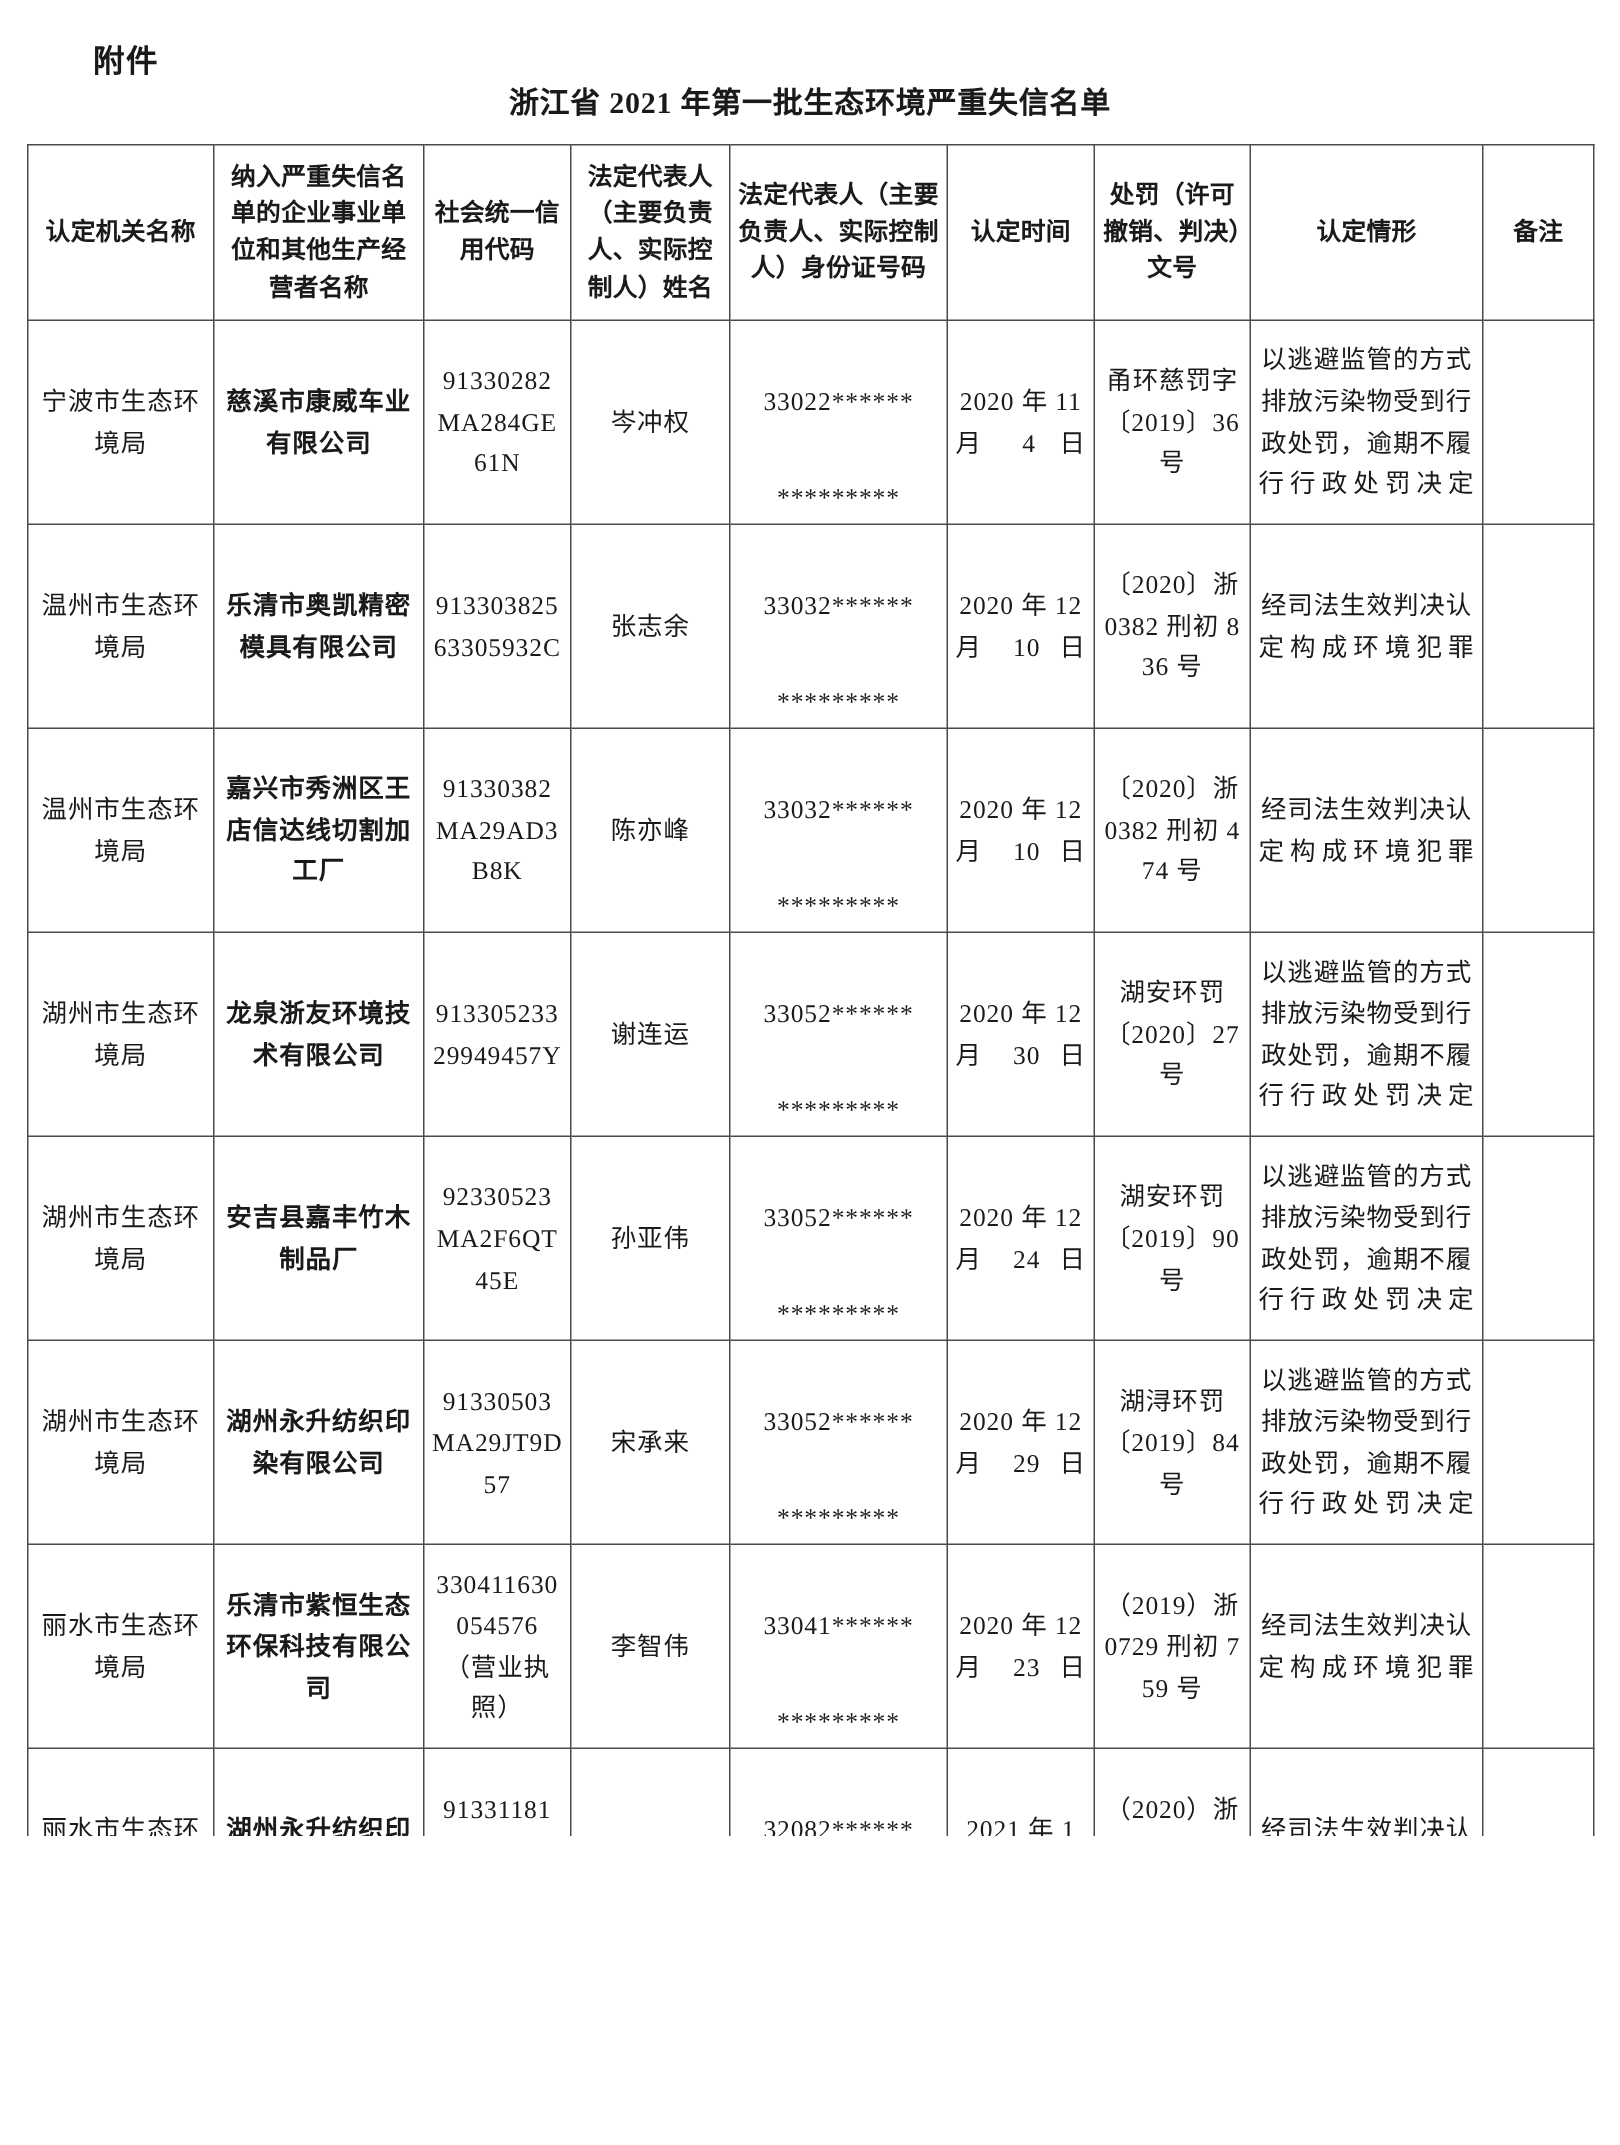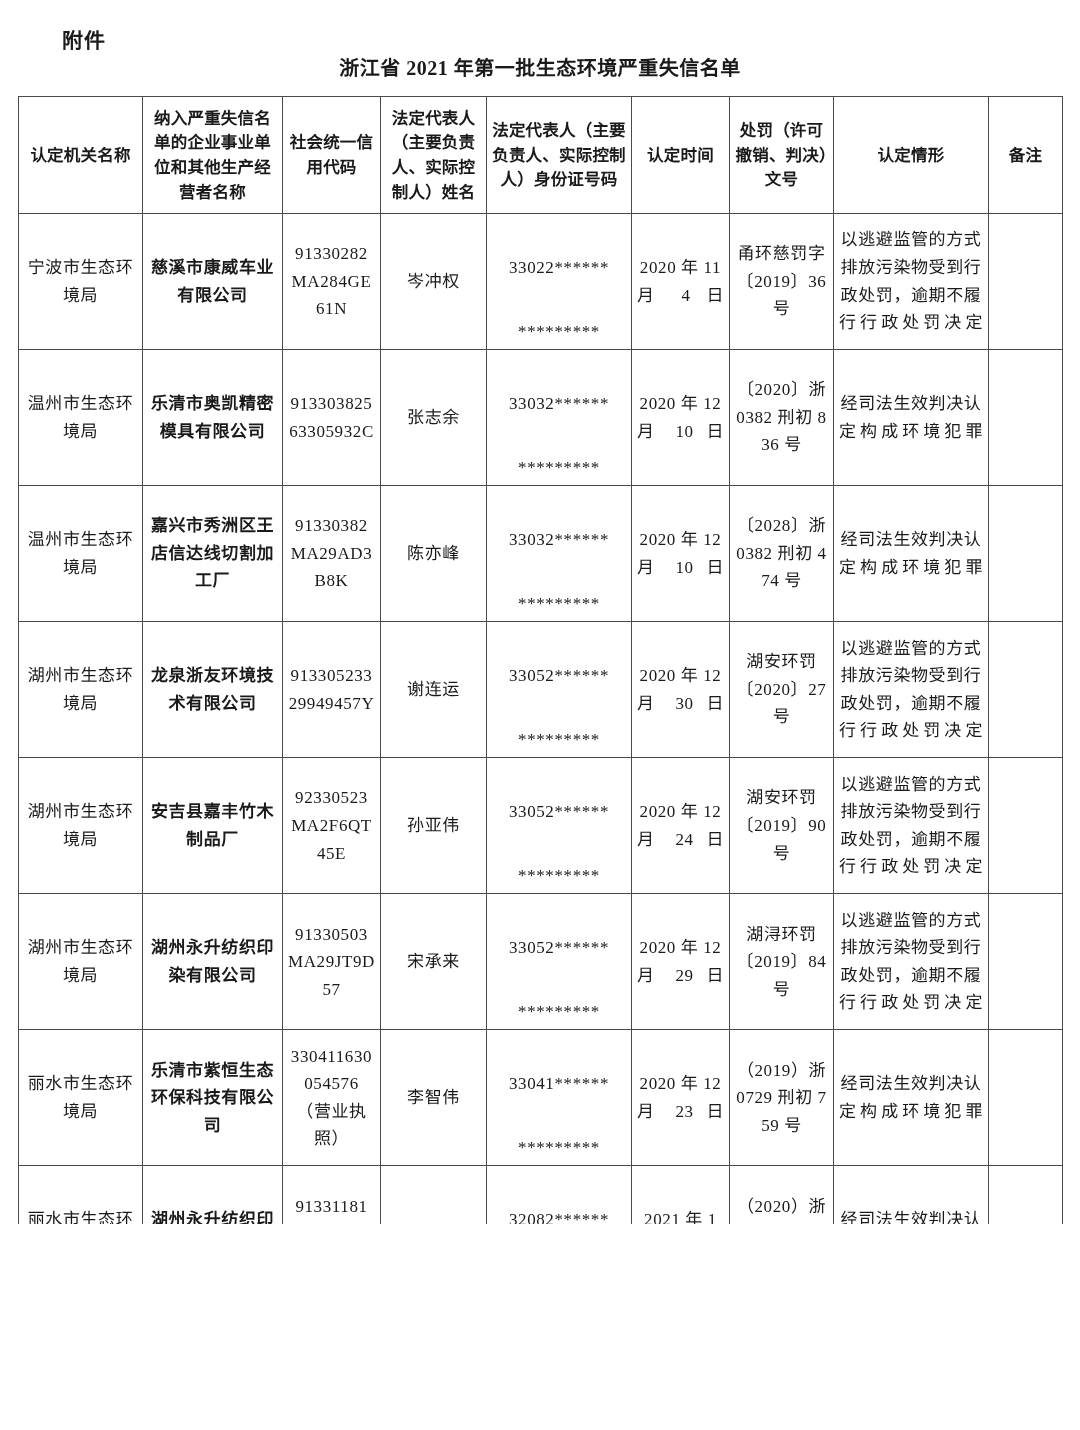--- a/index.html
+++ b/index.html
@@ -203,21 +203,21 @@
           <tr>
             <td class="agency">温州市生态环境局</td>
             <td class="entity">嘉兴市秀洲区王店信达线切割加工厂</td>
             <td class="code">91330382MA29AD3B8K</td>
             <td class="repname">陈亦峰</td>
             <td class="idnum">
               <span class="stars-line">33032******</span>
               <span class="stars-line">*********</span>
             </td>
             <td class="date">2020 年 12 月 10 日</td>
-            <td class="docno">〔2028〕浙 0382 刑初 474 号</td>
+            <td class="docno">〔2020〕浙 0382 刑初 474 号</td>
             <td class="situation">经司法生效判决认定构成环境犯罪</td>
             <td class="remark"></td>
           </tr>
           <tr>
             <td class="agency">湖州市生态环境局</td>
             <td class="entity">龙泉浙友环境技术有限公司</td>
             <td class="code">91330523329949457Y</td>
             <td class="repname">谢连运</td>
             <td class="idnum">
               <span class="stars-line">33052******</span>

